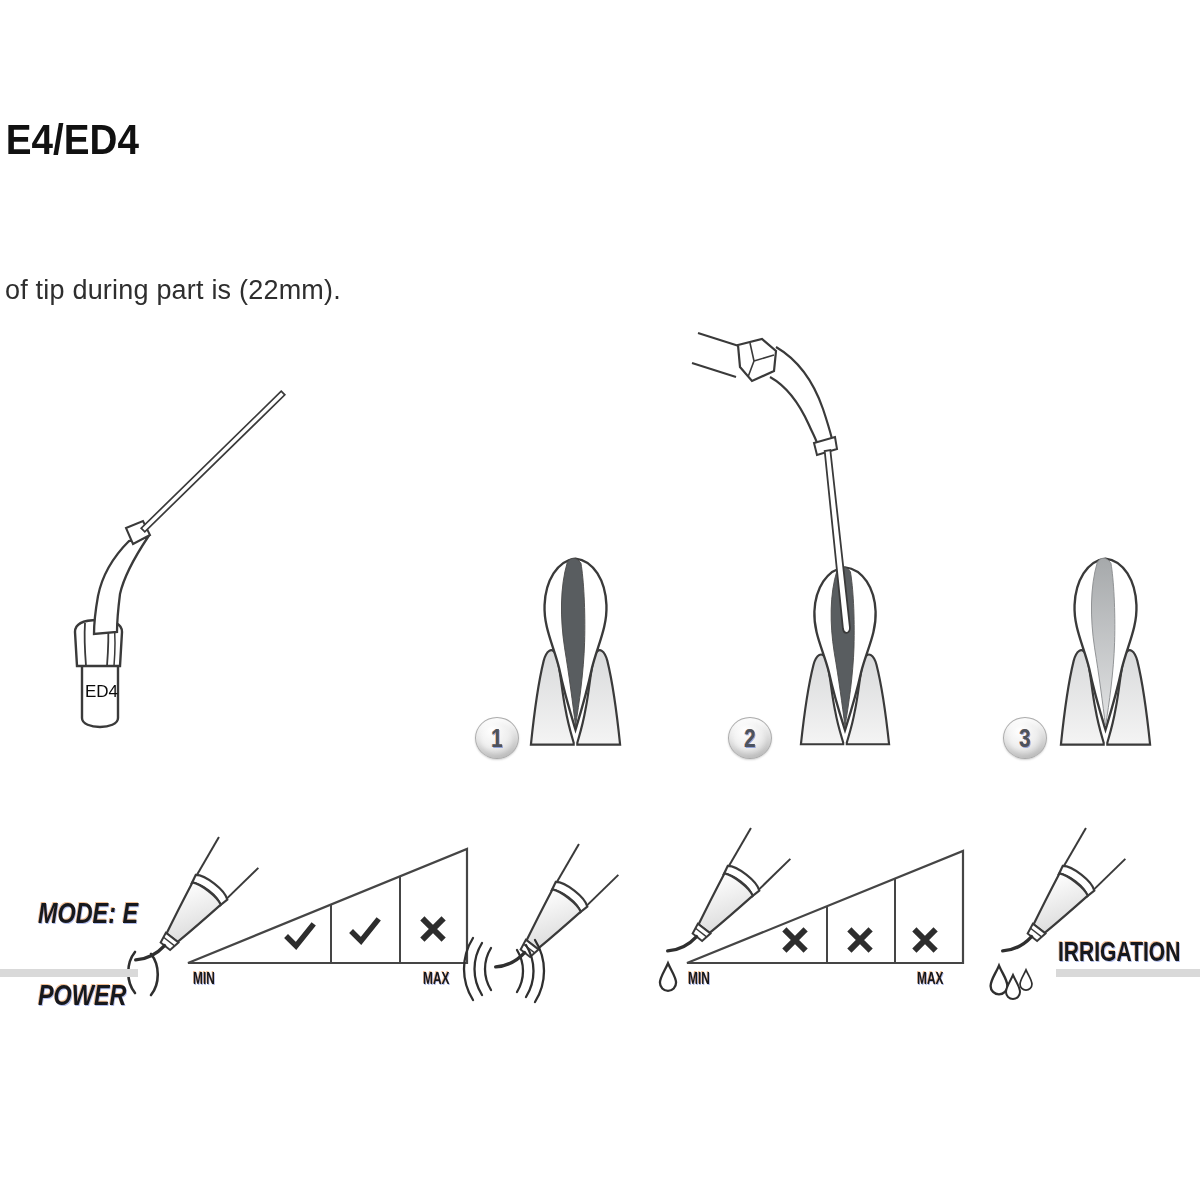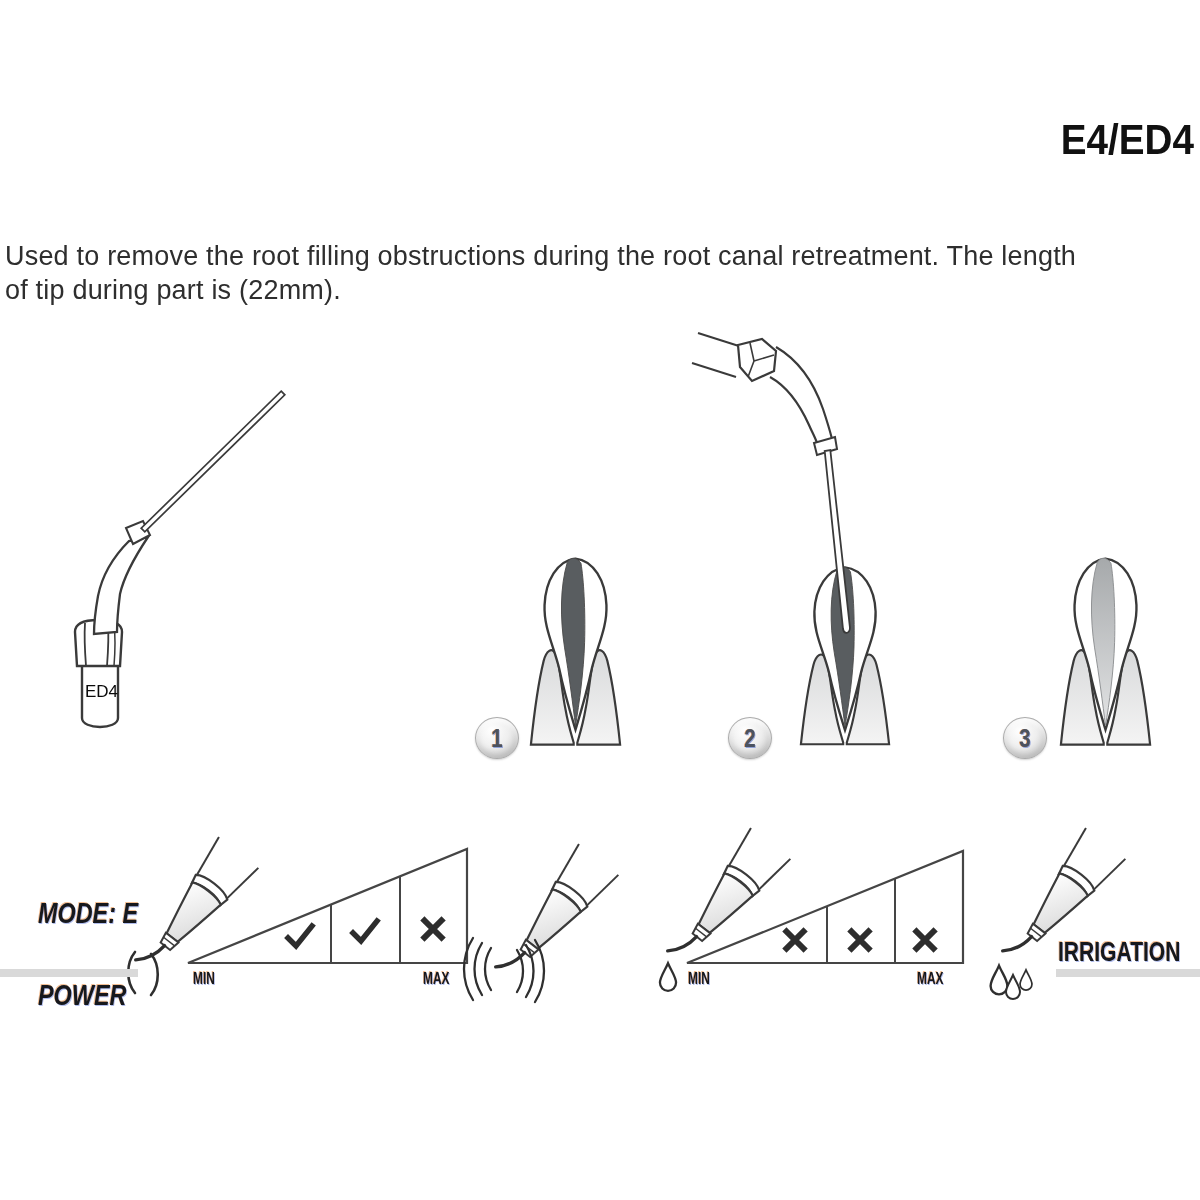--- a/index.html
+++ b/index.html
@@ -1,18 +1,18 @@
 <!DOCTYPE html>
 <html><head>
 <meta charset="utf-8">
 <style>
   html,body{margin:0;padding:0;background:#fff;}
   .page{position:relative;width:1200px;height:1200px;background:#ffffff;overflow:hidden;
         font-family:"Liberation Sans", sans-serif;color:#222;}
-  .title{position:absolute;left:0;top:116px;width:1200px;text-align:right;
+  .title{position:absolute;left:0;top:116px;width:1200px;text-align:left;
          font-size:42px;font-weight:bold;color:#111;}
   .title .cond{display:inline-block;transform:scaleX(.92);transform-origin:50% 50%;}
   .desc{position:absolute;left:5px;top:240px;width:1160px;font-size:27px;line-height:33.5px;
         color:#2e2e2e;letter-spacing:.2px;}
   .blabel{position:absolute;font-weight:bold;color:#16181d;white-space:nowrap;line-height:1;
           text-shadow:-1px -1px 0 rgba(232,125,40,.5), 1px 1px 0 rgba(60,90,210,.4);}
   .blabel .cond{display:inline-block;transform-origin:0 50%;}
   .lg{font-size:30px;font-style:italic;} .lg .cond{transform:scaleX(.78);}
   .sm{font-size:17px;} .sm .cond{transform:scaleX(.70);}
   .bar{position:absolute;height:8px;background:#d9d9d9;}
@@ -30,21 +30,21 @@
 </head>
 <body>
 
 <div class="page">
 
   <div class="title">
     <span class="cond">E4/ED4</span>
   </div>
 
   <div class="desc">
-    <span>Used to remove the root filling obstructions during the root canal retreatment. The length</span><br>
+    <br>
     <span>of tip during part is (22mm).</span>
   </div>
 
   <svg class="art" width="1200" height="1200" viewBox="0 0 1200 1200">
     <defs>
       <linearGradient id="boneG" x1="0" y1="0" x2="0" y2="1">
         <stop offset="0" stop-color="#d9dadb"></stop>
           <stop offset="1" stop-color="#f4f4f4"></stop>
       </linearGradient>
       <linearGradient id="canalLight" x1="0" y1="0" x2="0" y2="1">

